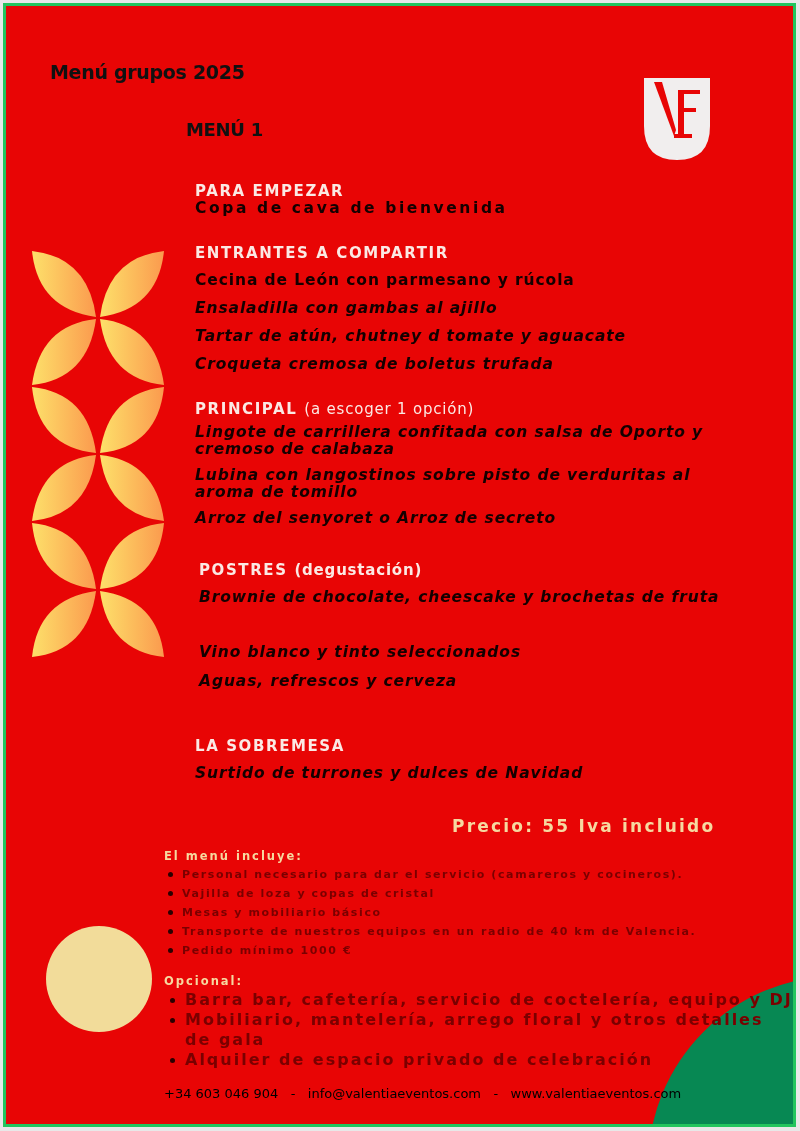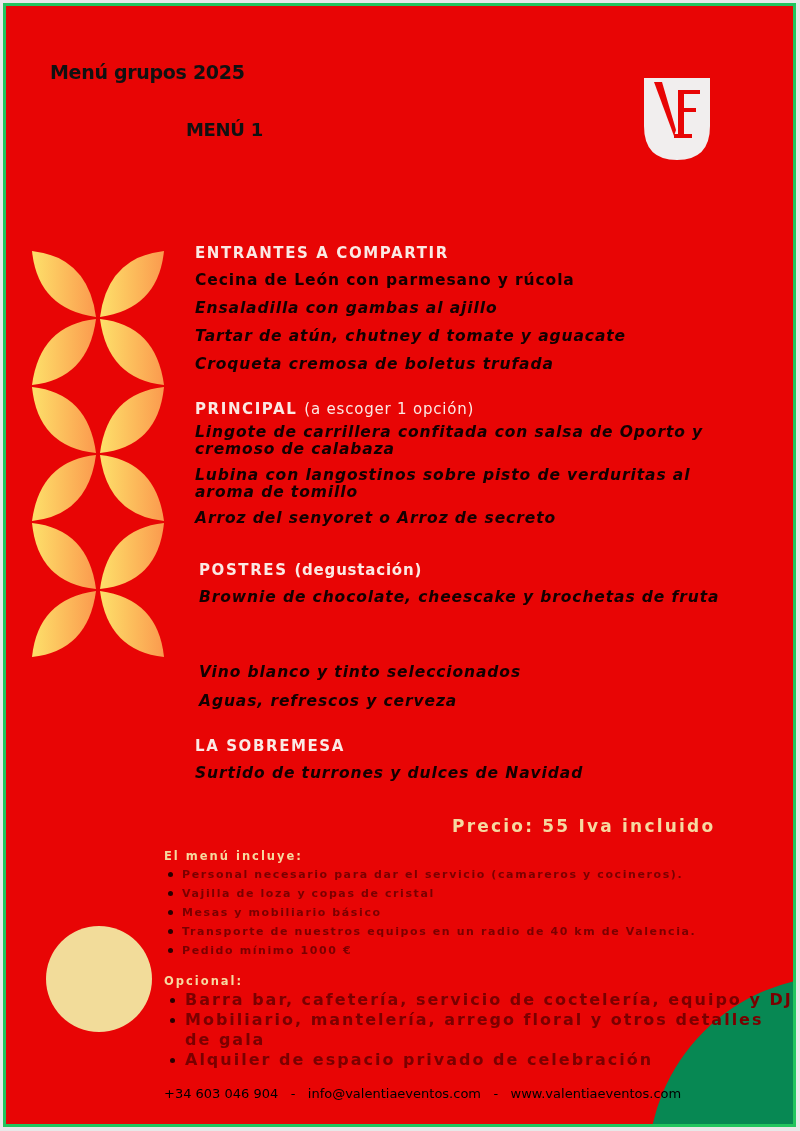--- a/index.html
+++ b/index.html
@@ -75,20 +75,24 @@
   <div class="title">Menú grupos 2025</div>
   <div class="subtitle">MENÚ 1</div>
 
   <svg class="logo" viewBox="0 0 76 90">
     <path d="M4 4 H70 V52 Q70 86 37 86 Q4 86 4 52 Z" fill="#f1eeee"></path>
     <path d="M14 8 L22 8 L36 56 L34 62 Z" fill="#e80505"></path>
     <path d="M38 16 H60 V20 H44 V34 H56 V38 H44 V60 H52 V64 H34 V60 H38 Z" fill="#e80505"></path>
     <path d="M30 8 H70 V12 H30 Z" fill="#e80505" opacity="0.0"></path>
   </svg>
 
+  <div class="section" style="left:189px; top:176px;">
+    <div class="sec-head">PARA EMPEZAR</div>
+    <div class="item spaced">Copa de cava de bienvenida</div>
+  </div>
 
   <div class="section" style="left:189px; top:238px;">
     <div class="sec-head">ENTRANTES A COMPARTIR</div>
     <div class="item upright" style="margin-top:10px">Cecina de León con parmesano y rúcola</div>
     <div class="item" style="margin-top:11px">Ensaladilla con gambas al ajillo</div>
     <div class="item" style="margin-top:11px">Tartar de atún, chutney d tomate y aguacate</div>
     <div class="item" style="margin-top:11px">Croqueta cremosa de boletus trufada</div>
   </div>
 
   <div class="section" style="left:189px; top:394px; width:520px;">
@@ -103,21 +107,21 @@
 
   <div class="section" style="left:193px; top:555px;">
     <div class="sec-head">
       <span>POSTRES</span>
       <span class="note" style="font-weight:bold">(degustación)</span>
     </div>
     <div class="item" style="margin-top:10px">Brownie de chocolate, cheescake y brochetas de fruta</div>
   </div>
 
   <div class="section" style="left:193px; top:634px;">
-    <div class="item" style="margin-top:24px">Vino blanco y tinto seleccionados</div>
+    <div class="item" style="margin-top:4px">Vino blanco y tinto seleccionados</div>
     <div class="item tight">Aguas, refrescos y cerveza</div>
   </div>
 
   <div class="section" style="left:189px; top:731px;">
     <div class="sec-head">LA SOBREMESA</div>
     <div class="item" style="margin-top:10px">Surtido de turrones y dulces de Navidad</div>
   </div>
 
   <div class="price">Precio: 55 Iva incluido</div>
 

